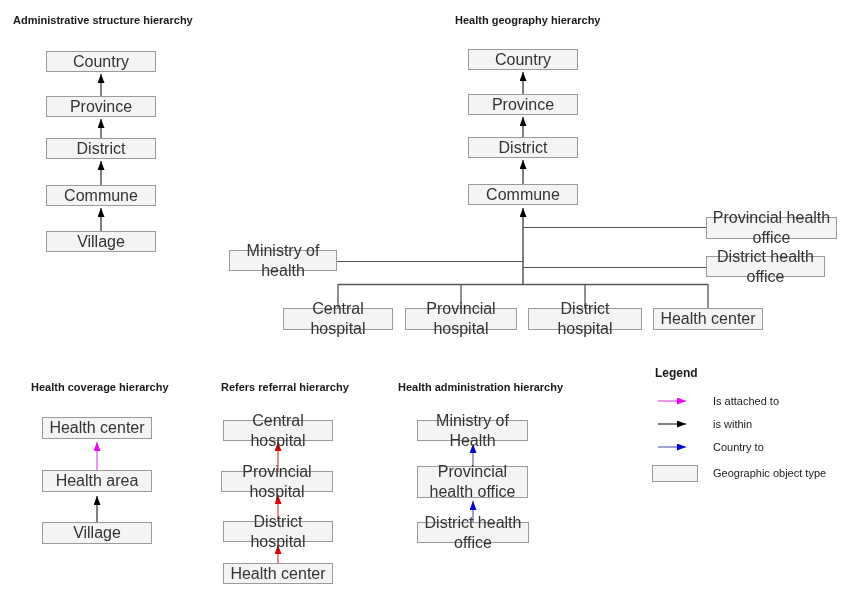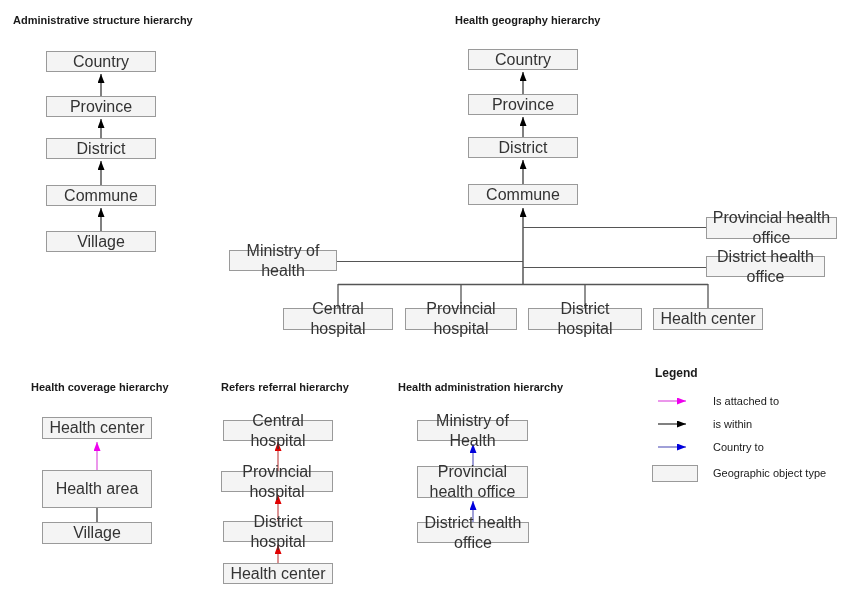--- a/index.html
+++ b/index.html
@@ -99,21 +99,21 @@
   <div class="node" style="left:468px;top:184px;width:110px;height:21px;">Commune</div>
   <div class="node" style="left:229px;top:250px;width:108px;height:21px;">Ministry of  health</div>
   <div class="node" style="left:706px;top:217px;width:131px;height:22px;">Provincial health office</div>
   <div class="node" style="left:706px;top:256px;width:119px;height:21px;">District health office</div>
   <div class="node" style="left:283px;top:308px;width:110px;height:22px;">Central hospital</div>
   <div class="node" style="left:405px;top:308px;width:112px;height:22px;">Provincial hospital</div>
   <div class="node" style="left:528px;top:308px;width:114px;height:22px;">District hospital</div>
   <div class="node" style="left:653px;top:308px;width:110px;height:22px;">Health center</div>
 
   <div class="node" style="left:42px;top:417px;width:110px;height:22px;">Health center</div>
-  <div class="node" style="left:42px;top:470px;width:110px;height:38px;">Health area</div>
+  <div class="node" style="left:42px;top:470px;width:110px;height:22px;">Health area</div>
   <div class="node" style="left:42px;top:522px;width:110px;height:22px;">Village</div>
 
   <div class="node" style="left:223px;top:420px;width:110px;height:21px;">Central hospital</div>
   <div class="node" style="left:221px;top:471px;width:112px;height:21px;">Provincial hospital</div>
   <div class="node" style="left:223px;top:521px;width:110px;height:21px;">District hospital</div>
   <div class="node" style="left:223px;top:563px;width:110px;height:21px;">Health center</div>
 
   <div class="node" style="left:417px;top:420px;width:111px;height:21px;">Ministry of Health</div>
   <div class="node" style="left:417px;top:466px;width:111px;height:32px;">Provincial health office</div>
   <div class="node" style="left:417px;top:522px;width:112px;height:21px;">District health office</div>

